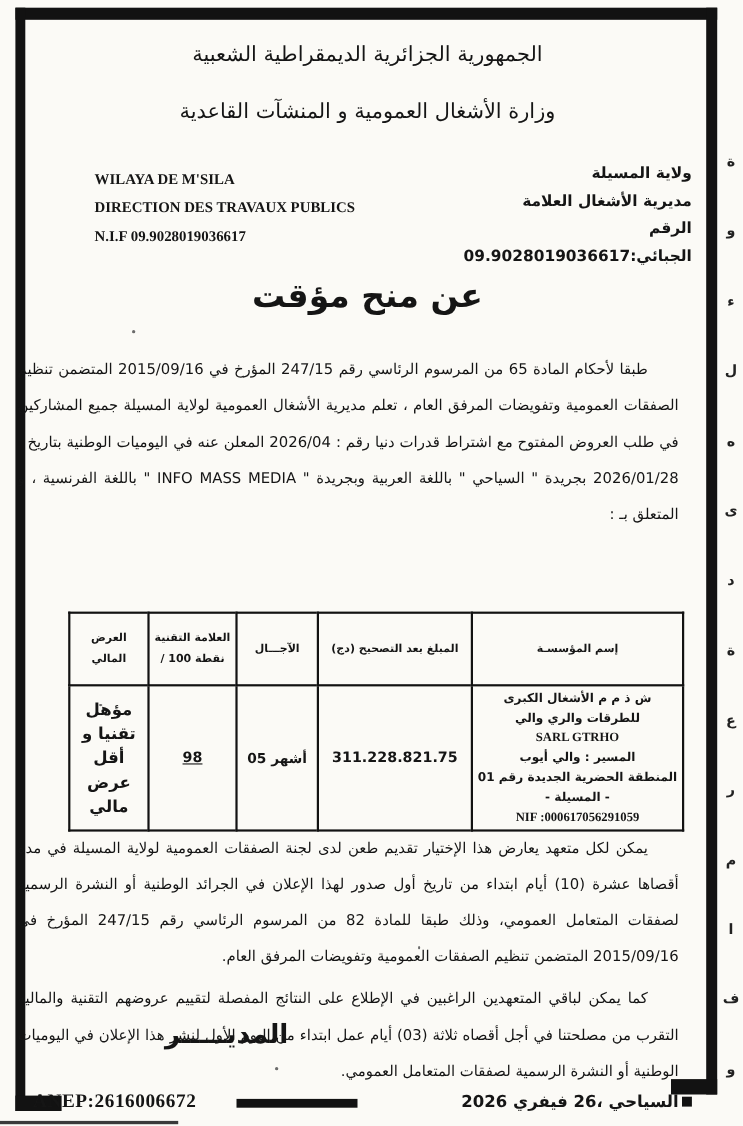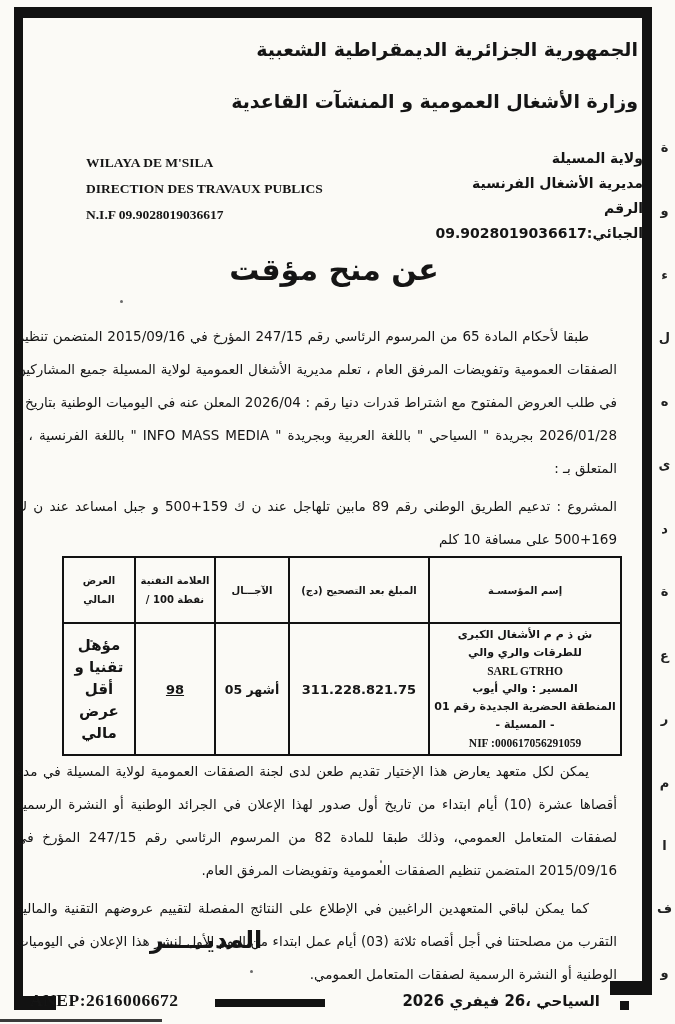--- a/index.html
+++ b/index.html
@@ -16,32 +16,32 @@
   .frame-top{left:14px;top:7px;width:638px;height:11px;}
   .frame-left{left:14px;top:7px;width:9px;height:1003px;}
   .frame-right{left:642px;top:7px;width:10px;height:988px;}
   .frame-bl{left:14px;top:996px;width:42px;height:14px;}
   .frame-br{left:610px;top:981px;width:42px;height:14px;}
   .bottom-line{left:0;top:1019px;width:162px;height:3px;background:#3a3a3a;}
   .mid-bar{left:215px;top:999px;width:110px;height:8px;}
   
   .center-line{
     position:absolute;left:30px;width:608px;
-    text-align:right;font-weight:700;direction:rtl;
+    text-align:center;font-weight:400;direction:rtl;
   }
   .h-republic{top:38px;font-size:19px;letter-spacing:.5px;}
   .h-ministry{top:90px;font-size:19px;}
   .org-fr{
     position:absolute;left:86px;top:150px;width:280px;
     font-family:"Liberation Serif","DejaVu Serif",serif;
     font-weight:700;font-size:13.5px;line-height:26px;
     text-align:left;white-space:nowrap;
   }
   .org-ar{
-    position:absolute;right:32px;top:146px;width:250px;
+    position:absolute;right:46px;top:146px;width:250px;
     direction:rtl;text-align:right;
     font-weight:700;font-size:14px;line-height:25px;
   }
   .notice-title{
     position:absolute;left:30px;top:252px;width:608px;
     text-align:center;direction:rtl;
     font-size:30px;font-weight:800;
   }
   
   .body-flow{
@@ -78,21 +78,21 @@
     direction:rtl;font-size:24px;font-weight:800;
   }
   .footer-anep{
     position:absolute;left:30px;top:990px;
     font-family:"Liberation Serif",serif;
     font-size:17.5px;font-weight:700;letter-spacing:.5px;
   }
   .footer-date{
     position:absolute;right:46px;top:992px;
     direction:rtl;font-weight:700;font-size:15px;
-    display:flex;align-items:flex-end;gap:20px;
+    display:flex;align-items:center;gap:3px;
   }
   .sq{width:9px;height:9px;background:#121212;display:inline-block;}
   
   .edge-frags{
     position:absolute;left:656px;top:140px;width:17px;height:840px;
     display:flex;flex-direction:column;justify-content:space-between;
     align-items:center;font-size:13px;font-weight:700;color:#222;
     direction:rtl;
   }
   .speck{position:absolute;background:#6b6b6b;border-radius:50%;}
@@ -113,29 +113,28 @@
   <div class="center-line h-ministry">وزارة الأشغال العمومية و المنشآت القاعدية</div>
 
   <div class="org-fr">
     <div>WILAYA DE M'SILA</div>
     <div>DIRECTION DES TRAVAUX PUBLICS</div>
     <div>N.I.F 09.9028019036617</div>
   </div>
 
   <div class="org-ar">
     <div>ولاية المسيلة</div>
-    <div>مديرية الأشغال الفرنسية</div>
+    <div>مديرية الأشغال العلامة</div>
     <div>الرقم الجبائي:09.9028019036617</div>
   </div>
 
   <div class="notice-title">عن منح مؤقت</div>
 
   <div class="body-flow">
     <p class="p-indent">طبقا لأحكام المادة 65 من المرسوم الرئاسي رقم 247/15 المؤرخ في 2015/09/16 المتضمن تنظيم الصفقات العمومية وتفويضات المرفق العام ، تعلم مديرية الأشغال العمومية لولاية المسيلة جميع المشاركين في طلب العروض المفتوح مع اشتراط قدرات دنيا رقم : 2026/04 المعلن عنه في اليوميات الوطنية بتاريخ : 2026/01/28 بجريدة " السياحي " باللغة العربية وبجريدة " INFO MASS MEDIA " باللغة الفرنسية ، و المتعلق بـ :</p>
-    <p class="p-gap">المشروع : تدعيم الطريق الوطني رقم 89 مابين تلهاجل عند ن ك 159+500 و جبل امساعد عند ن ك 169+500 على مسافة 10 كلم</p>
   </div>
 
   <table class="award-table">
     <colgroup>
       <col style="width:192px">
         <col style="width:140px">
         <col style="width:74px">
       <col style="width:80px">
         <col style="width:72px">
     </colgroup>

